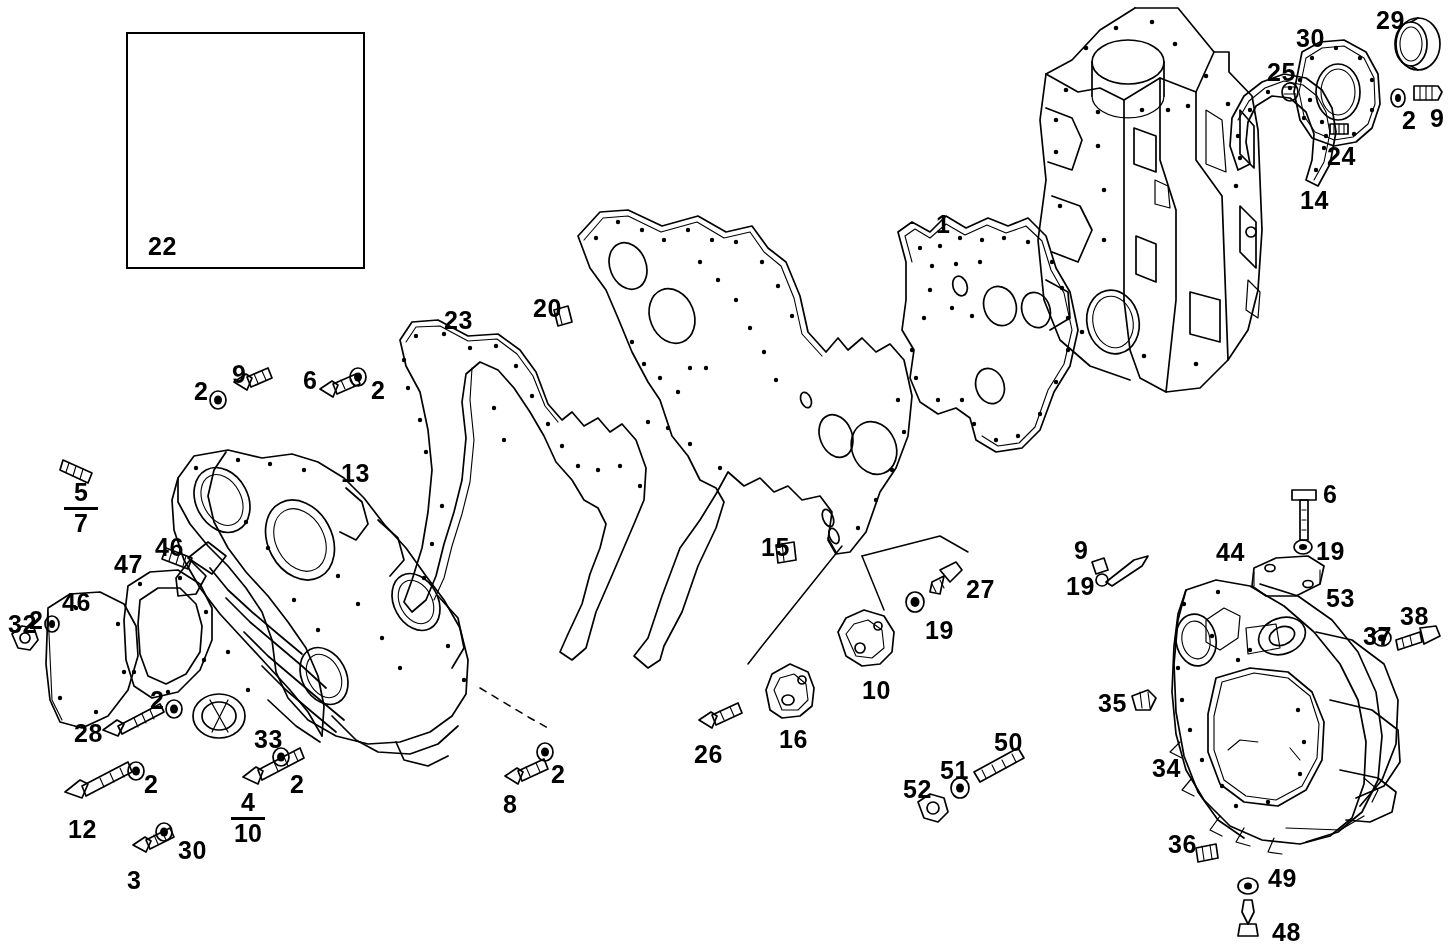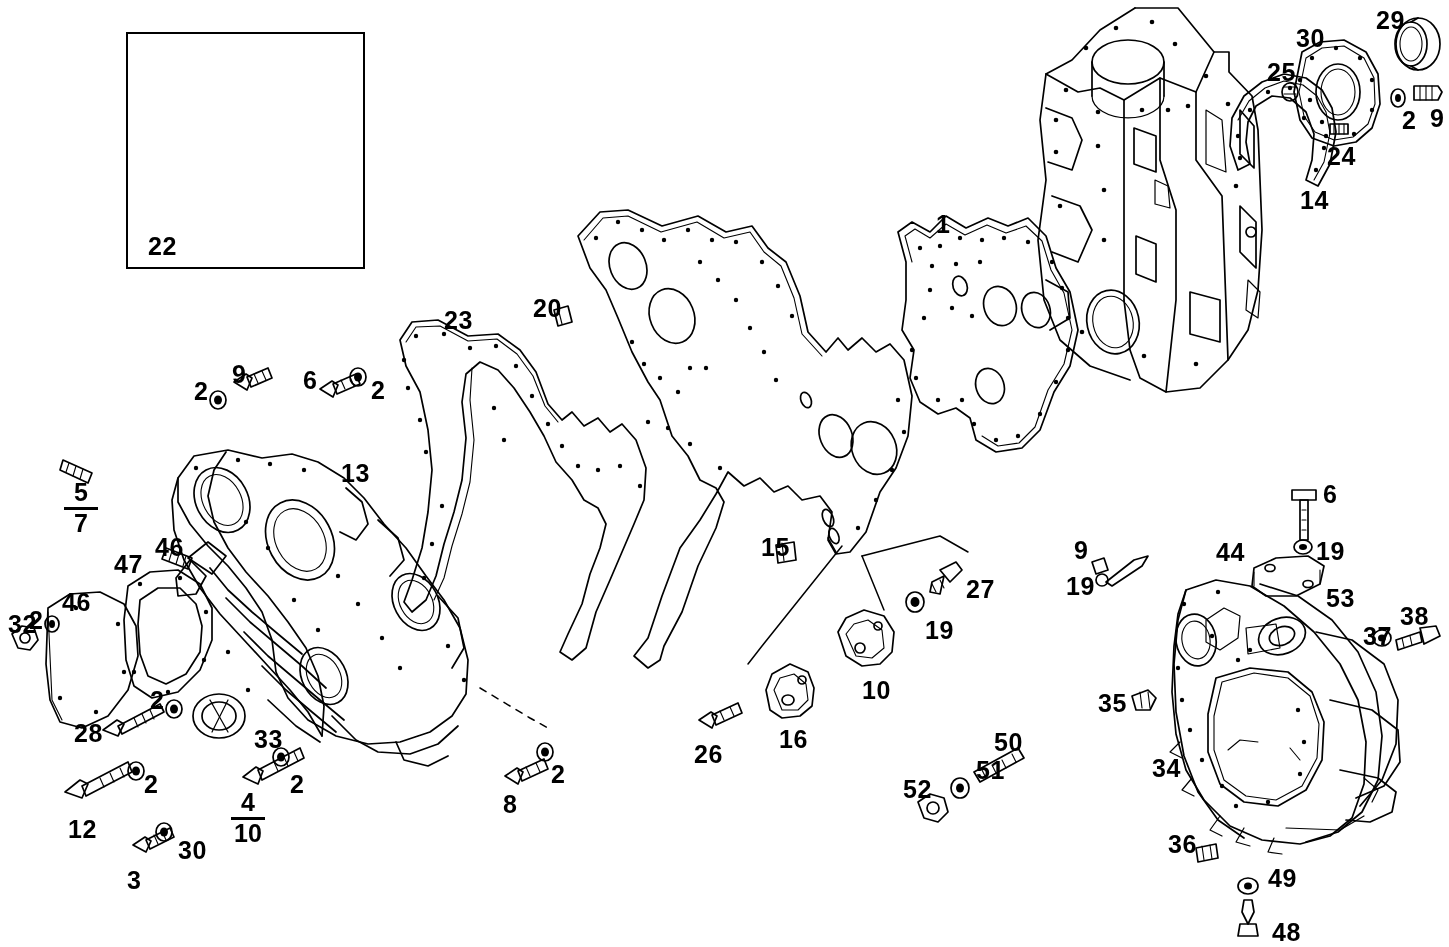--- a/index.html
+++ b/index.html
@@ -681,21 +681,21 @@
       <div class="lbl" style="left: 1316px; top: 539px;">19</div>
       <div class="lbl" style="left: 1326px; top: 586px;">53</div>
       <div class="lbl" style="left: 1400px; top: 604px;">38</div>
       <div class="lbl" style="left: 1363px; top: 624px;">37</div>
       <div class="lbl" style="left: 1098px; top: 691px;">35</div>
       <div class="lbl" style="left: 1152px; top: 756px;">34</div>
       <div class="lbl" style="left: 1168px; top: 832px;">36</div>
       <div class="lbl" style="left: 1268px; top: 866px;">49</div>
       <div class="lbl" style="left: 1272px; top: 920px;">48</div>
       <div class="lbl" style="left: 994px; top: 730px;">50</div>
-      <div class="lbl" style="left: 940px; top: 758px; margin-left: 36px;">51</div>
+      <div class="lbl" style="left: 940px; top: 758px;">51</div>
       <div class="lbl" style="left: 903px; top: 777px;">52</div>
       <div class="frac" style="left: 64px; top: 480px;">
         <span class="num">5</span>
         <span class="bar"></span>
         <span class="den">7</span>
       </div>
       <div class="frac" style="left: 231px; top: 790px;">
         <span class="num">4</span>
         <span class="bar"></span>
         <span class="den">10</span>

